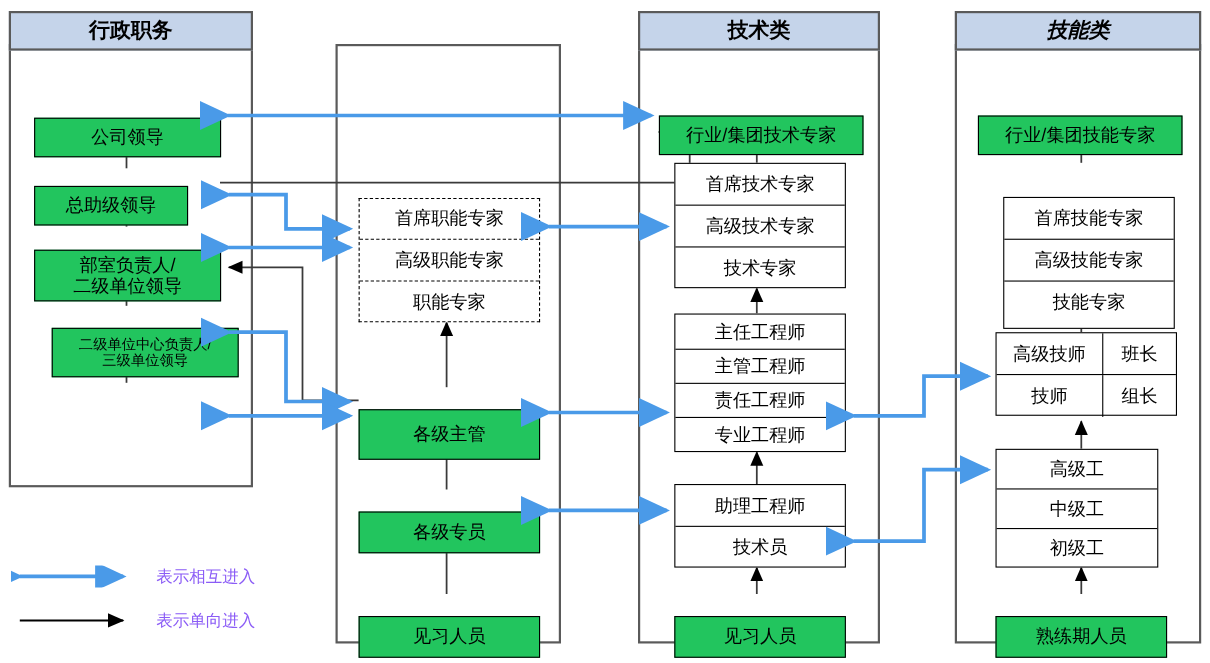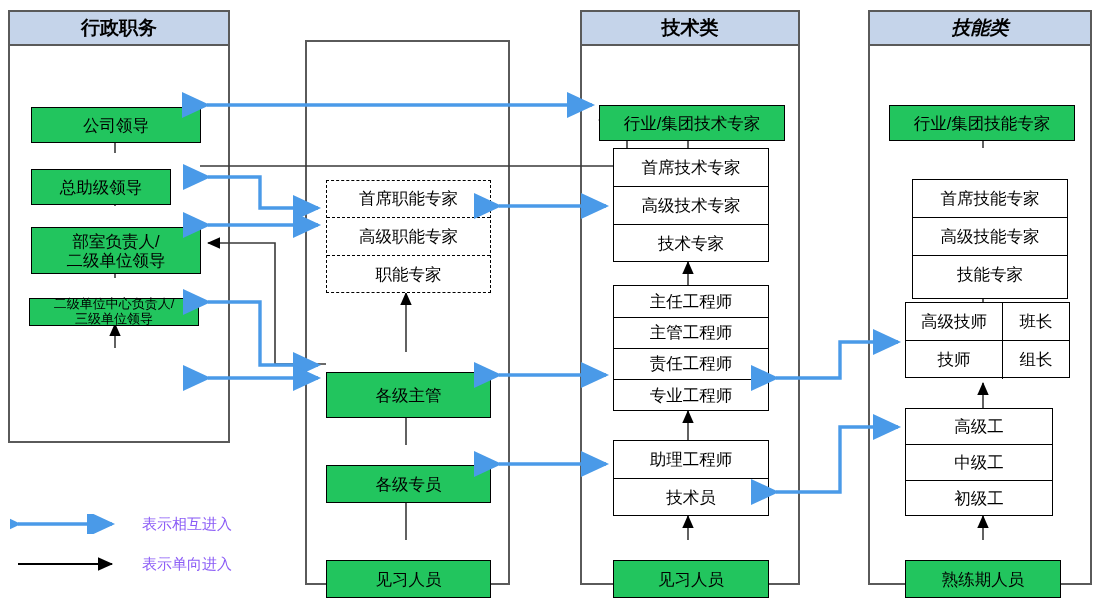--- a/index.html
+++ b/index.html
@@ -111,21 +111,21 @@
     </div>
 
   <div class="box" style="left:31px;top:149px;width:140px;height:36px;">
     <span>总助级领导</span>
     </div>
 
   <div class="box" style="left:31px;top:207px;width:170px;height:47px;">
     <span class="ml">部室负责人/<br>二级单位领导</span>
     </div>
 
-  <div class="box small" style="left:29px;top:278px;width:170px;height:28px;">
+  <div class="box small" style="left:47px;top:278px;width:170px;height:45px;">
     <span class="ml">二级单位中心负责人/<br>三级单位领导</span>
     </div>
 
 
   <div class="stack dashed" style="left:326px;top:180px;width:165px;height:113px;">
     <div class="row" style="height:37px;">
       <span>首席职能专家</span>
       </div>
     <div class="row" style="height:38px;">
       <span>高级职能专家</span>

